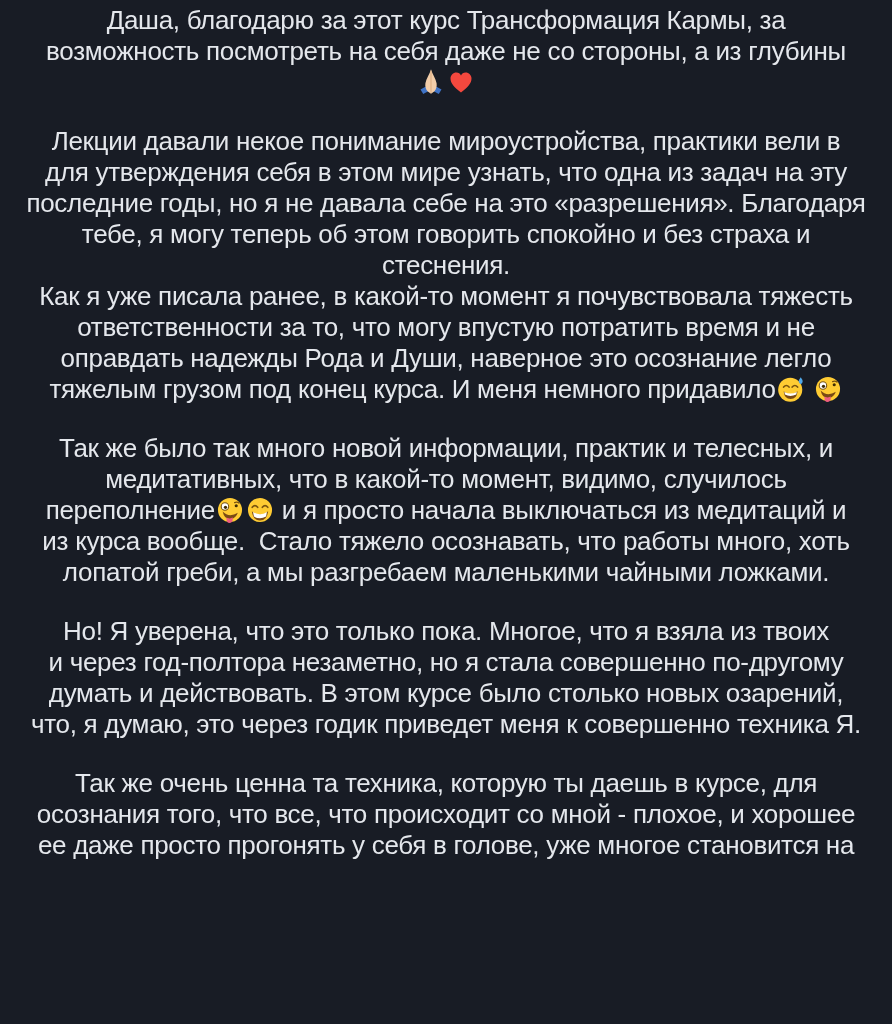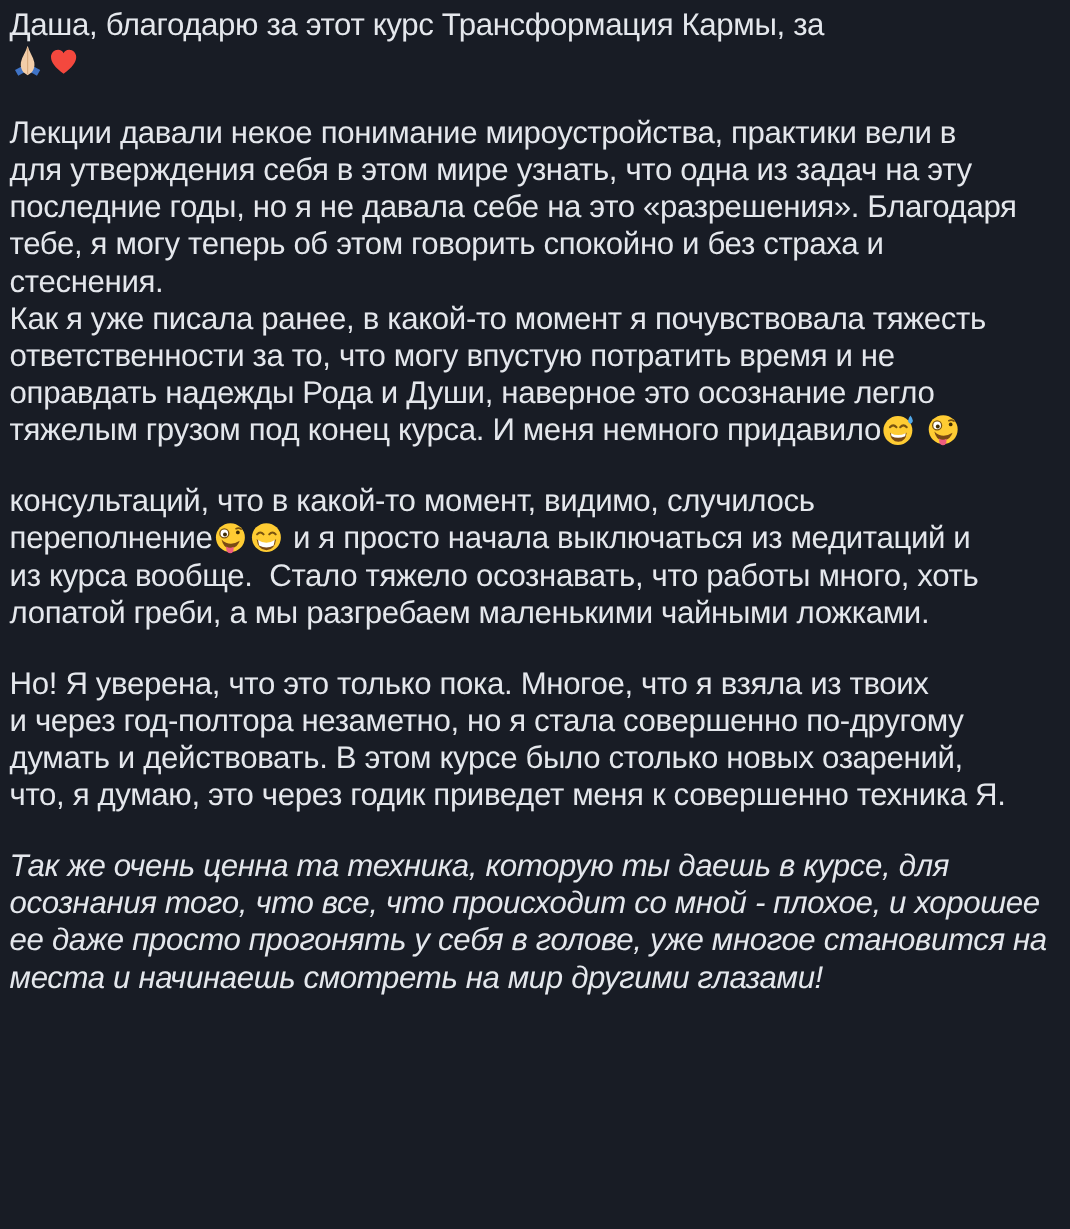--- a/index.html
+++ b/index.html
@@ -6,34 +6,34 @@
     margin: 0;
     padding: 0;
   }
   body {
     width: 892px;
     height: 1024px;
     overflow: hidden;
     background: #181c25;
   }
   .message {
-    padding: 5px 8px;
+    padding: 5px 24px;
     font-family: "Liberation Sans", "DejaVu Sans", sans-serif;
     font-size: 26px;
     line-height: 31px;
     letter-spacing: -0.3px;
     color: #e4e7ec;
     font-weight: 400;
+    text-align: center;
   }
   .para {
     margin: 0 0 28px 0;
   }
   .para:last-child {
     margin-bottom: 0;
-    font-style: italic;
   }
   .line {
     white-space: pre;
   }
   .emoji {
     display: inline-block;
     width: 28px;
     height: 28px;
     vertical-align: -5px;
     margin: 0 1px;
@@ -44,20 +44,21 @@
     height: 28px;
   }
 </style>
 </head>
 <body style="background: rgb(24, 28, 37);">
 
 <div class="screen">
   <div class="message" id="message-container" style="color: rgb(228, 231, 236);">
       <div class="para">
         <div class="line">Даша, благодарю за этот курс Трансформация Кармы, за</div>
+        <div class="line">возможность посмотреть на себя даже не со стороны, а из глубины</div>
         <div class="line"><span class="emoji"><svg viewBox="0 0 36 36" xmlns="http://www.w3.org/2000/svg">
               <path d="M4.5 27.5 L12 23.5 L15 29.5 L8 33.5 Z" fill="#3f73c6"></path>
               <path d="M31.5 27.5 L24 23.5 L21 29.5 L28 33.5 Z" fill="#3f73c6"></path>
               <path d="M18 1.5 C16.5 7.5 11.8 13.5 10.8 19.5 C10.1 23.5 11.5 27.5 13.5 29.8 L18 33 L22.5 29.8 C24.5 27.5 25.9 23.5 25.2 19.5 C24.2 13.5 19.5 7.5 18 1.5 Z" fill="#f2cda9"></path>
               <path d="M18 3.5 L18 32" stroke="#d9ab7f" stroke-width="1.3" fill="none"></path>
             </svg></span><span class="emoji"><svg viewBox="0 0 36 36" xmlns="http://www.w3.org/2000/svg">
               <path d="M18 31.5 C9 24.8 4.5 19.6 4.5 13.6 C4.5 9.2 7.9 5.8 12.1 5.8 C14.9 5.8 17 7.3 18 9.6 C19 7.3 21.1 5.8 23.9 5.8 C28.1 5.8 31.5 9.2 31.5 13.6 C31.5 19.6 27 24.8 18 31.5 Z" fill="#f4483e"></path>
             </svg></span></div>
       </div>
       <div class="para">
@@ -80,21 +81,22 @@
               <circle cx="18" cy="18" r="15.5" fill="#ffcc33"></circle>
               <circle cx="11.5" cy="13.5" r="4.8" fill="#ffffff" stroke="#7a5410" stroke-width="1.4"></circle>
               <circle cx="12.2" cy="14.6" r="2.1" fill="#402d05"></circle>
               <circle cx="26" cy="12.5" r="2" fill="#402d05"></circle>
               <path d="M24 8.5 Q27 7 29.5 9" stroke="#7a5410" stroke-width="1.8" fill="none" stroke-linecap="round"></path>
               <path d="M8.5 20 Q17 28.5 28 21.5 Q26 28 19.5 29.5 Q11 31 8.5 20 Z" fill="#7a4a14"></path>
               <path d="M13.5 27.5 Q13 34.5 17.5 34.8 Q22 35 21.5 27.8 Q17.5 30 13.5 27.5 Z" fill="#ee5d7e"></path>
             </svg></span></div>
       </div>
       <div class="para">
-        <div class="line">консультаций, что в какой-то момент, видимо, случилось</div>
+        <div class="line">Так же было так много новой информации, практик и телесных, и</div>
+        <div class="line">медитативных, что в какой-то момент, видимо, случилось</div>
         <div class="line">переполнение<span class="emoji"><svg viewBox="0 0 36 36" xmlns="http://www.w3.org/2000/svg">
               <circle cx="18" cy="18" r="15.5" fill="#ffcc33"></circle>
               <circle cx="11.5" cy="13.5" r="4.8" fill="#ffffff" stroke="#7a5410" stroke-width="1.4"></circle>
               <circle cx="12.2" cy="14.6" r="2.1" fill="#402d05"></circle>
               <circle cx="26" cy="12.5" r="2" fill="#402d05"></circle>
               <path d="M24 8.5 Q27 7 29.5 9" stroke="#7a5410" stroke-width="1.8" fill="none" stroke-linecap="round"></path>
               <path d="M8.5 20 Q17 28.5 28 21.5 Q26 28 19.5 29.5 Q11 31 8.5 20 Z" fill="#7a4a14"></path>
               <path d="M13.5 27.5 Q13 34.5 17.5 34.8 Q22 35 21.5 27.8 Q17.5 30 13.5 27.5 Z" fill="#ee5d7e"></path>
             </svg></span><span class="emoji"><svg viewBox="0 0 36 36" xmlns="http://www.w3.org/2000/svg">
               <circle cx="18" cy="18" r="15.5" fill="#ffcc33"></circle>
@@ -109,16 +111,15 @@
       <div class="para">
         <div class="line">Но! Я уверена, что это только пока. Многое, что я взяла из твоих</div>
         <div class="line">и через год-полтора незаметно, но я стала совершенно по-другому</div>
         <div class="line">думать и действовать. В этом курсе было столько новых озарений,</div>
         <div class="line">что, я думаю, это через годик приведет меня к совершенно техника Я.</div>
       </div>
       <div class="para">
         <div class="line">Так же очень ценна та техника, которую ты даешь в курсе, для</div>
         <div class="line">осознания того, что все, что происходит со мной - плохое, и хорошее</div>
         <div class="line">ее даже просто прогонять у себя в голове, уже многое становится на</div>
-        <div class="line">места и начинаешь смотреть на мир другими глазами!</div>
       </div>
     </div>
 </div>
 
 </body></html>

